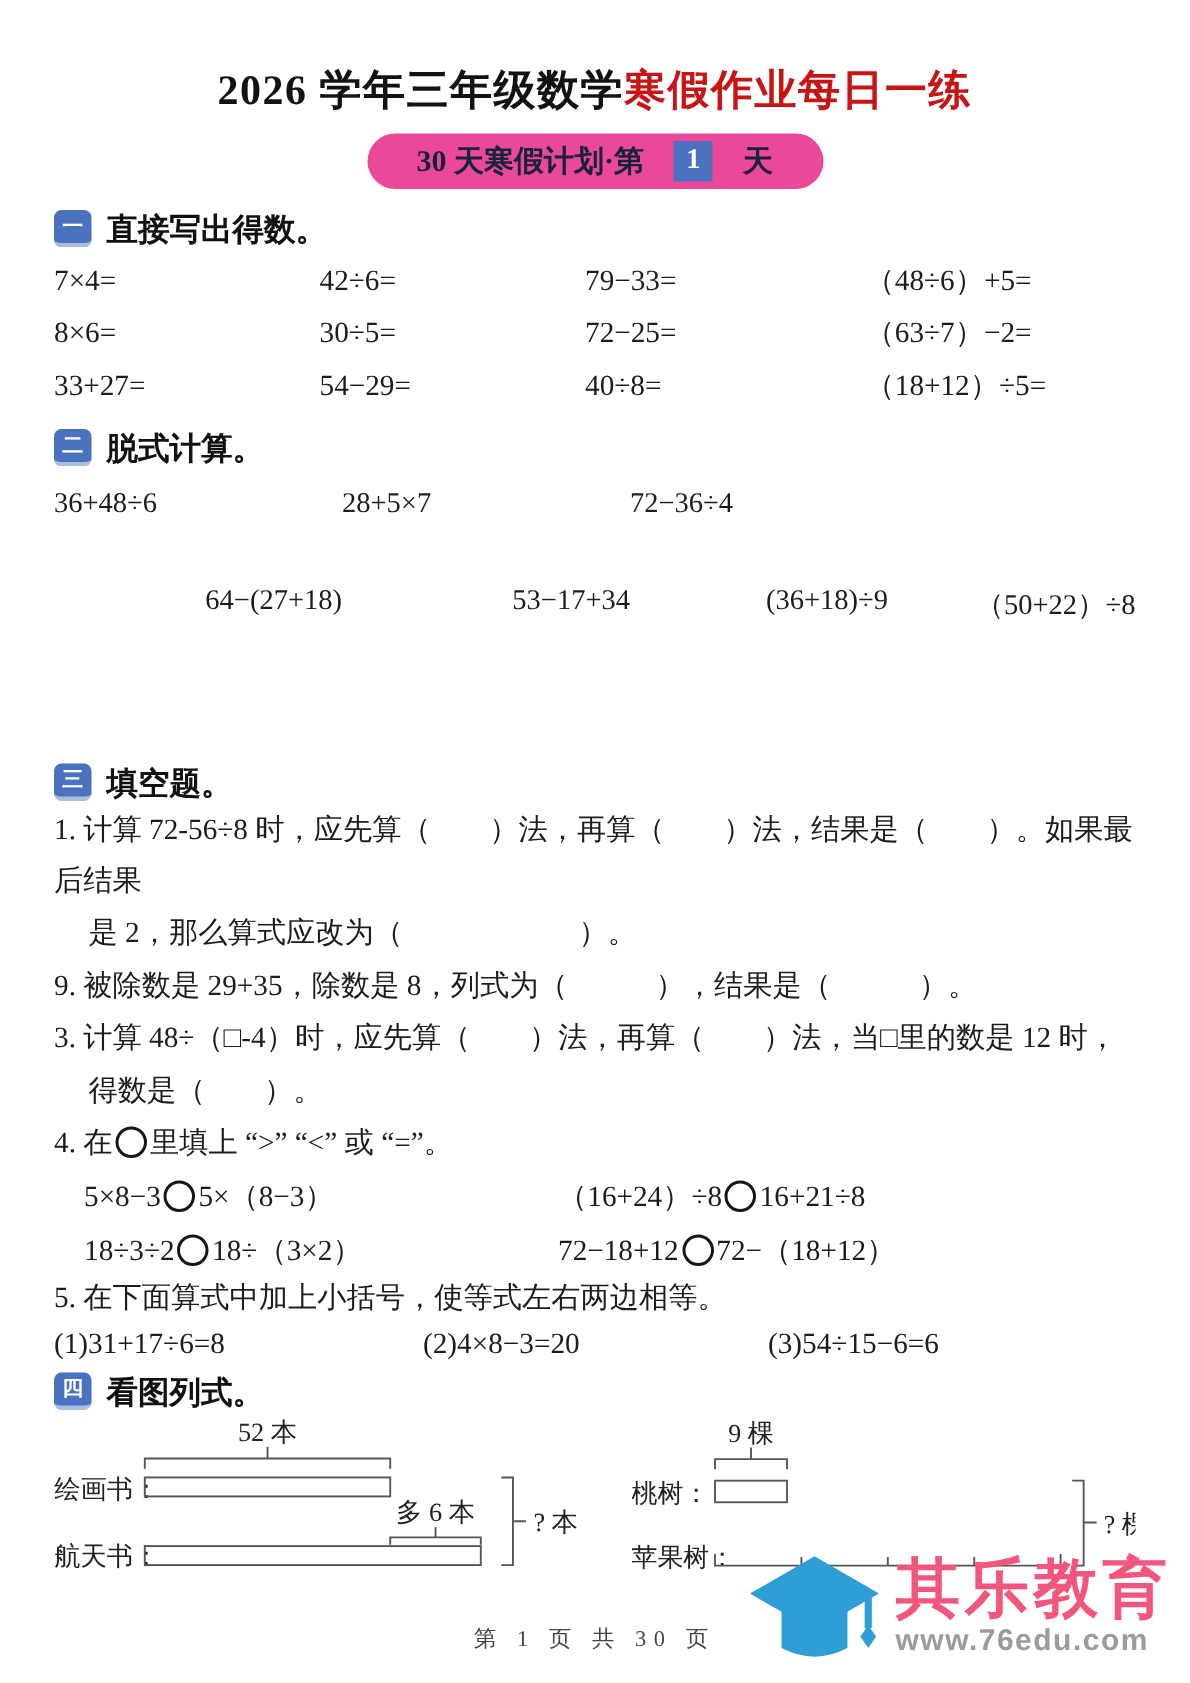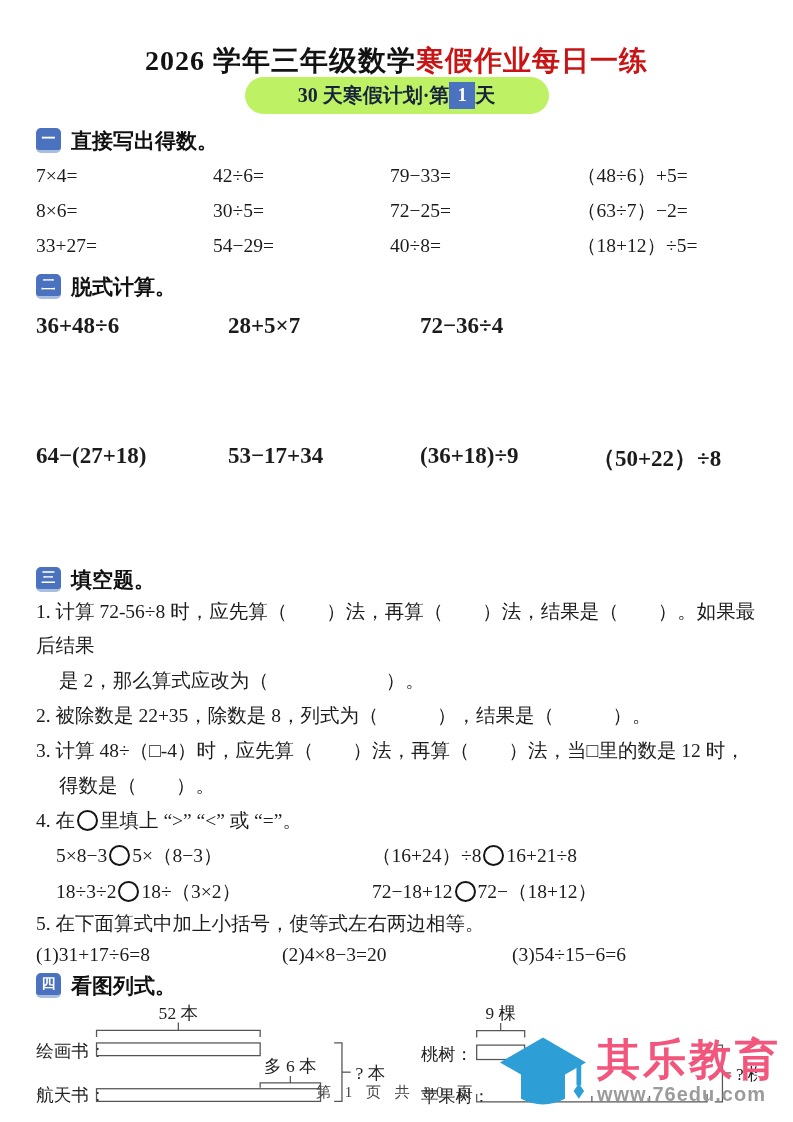--- a/index.html
+++ b/index.html
@@ -18,26 +18,26 @@
     text-align: center;
     font-size: 28px;
     font-weight: 900;
     letter-spacing: 1px;
     line-height: 1.1;
   }
   .t-black { color: #121212; }
   .t-red   { color: #c81414; }
   
   .pill {
-    margin: 0 auto 0;
+    margin: 12px auto 0;
     width: 304px; height: 37px;
-    background: #bef264;
+    background: #ec4899;
     border-radius: 19px;
     display: flex; align-items: center; justify-content: center;
-    gap: 0;
+    gap: 20px;
     font-size: 20px;
     color: #17233d;
     font-weight: bold;
   }
   .day-box {
     width: 26px; height: 27px;
     background: #4a72bf;
     color: #fff;
     display: flex; align-items: center; justify-content: center;
     font-size: 19px;
@@ -66,25 +66,24 @@
     margin-top: 7px;
     display: grid;
     grid-template-columns: 177px 177px 187px 1fr;
     row-gap: 7px;
     font-size: 19.5px;
     line-height: 28px;
   }
   .grid2 {
     display: grid;
     grid-template-columns: 192px 192px 172px 1fr;
-    font-size: 23px;
-    font-weight: bold;
+    font-size: 19px;
   }
   .grid2.r1 { margin-top: 12px; }
-  .grid2.r2 { margin-top: 104px; }
+  .grid2.r2 { margin-top: 43px; text-align: right; }
   .sec3-gap { margin-top: 92px; }
   .fill-line {
     font-size: 19.5px;
     line-height: 34px;
     margin-top: 1px;
     white-space: pre-wrap;
   }
   .indent { padding-left: 23px; }
   .circle {
     display: inline-block;
@@ -204,21 +203,21 @@
       <div>(36+18)÷9</div>
       <div>（50+22）÷8</div>
     </div>
 
     <div class="sec-head sec3-gap">
       <span class="num-icon">三</span>
       <span>填空题。</span>
     </div>
     <div class="fill-line">1. 计算 72-56÷8 时，应先算（　　）法，再算（　　）法，结果是（　　）。如果最后结果</div>
     <div class="fill-line indent">是 2，那么算式应改为（　　　　　　）。</div>
-    <div class="fill-line">2. 被除数是 22+35，除数是 8，列式为（　　　），结果是（　　　）。</div>
+    <div class="fill-line">9. 被除数是 29+35，除数是 8，列式为（　　　），结果是（　　　）。</div>
     <div class="fill-line">3. 计算 48÷（□-4）时，应先算（　　）法，再算（　　）法，当□里的数是 12 时，</div>
     <div class="fill-line indent">得数是（　　）。</div>
     <div class="fill-line"><span>4. 在</span><span class="circle"></span><span>里填上 “&gt;” “&lt;” 或 “=”。</span></div>
 
     <div class="cmp-grid">
       <div><span>5×8−3</span><span class="circle"></span><span>5×（8−3）</span></div>
       <div><span>（16+24）÷8</span><span class="circle"></span><span>16+21÷8</span></div>
       <div><span>18÷3÷2</span><span class="circle"></span><span>18÷（3×2）</span></div>
       <div><span>72−18+12</span><span class="circle"></span><span>72−（18+12）</span></div>
     </div>

